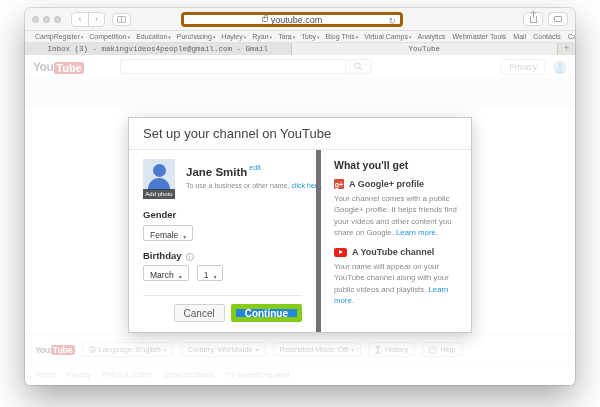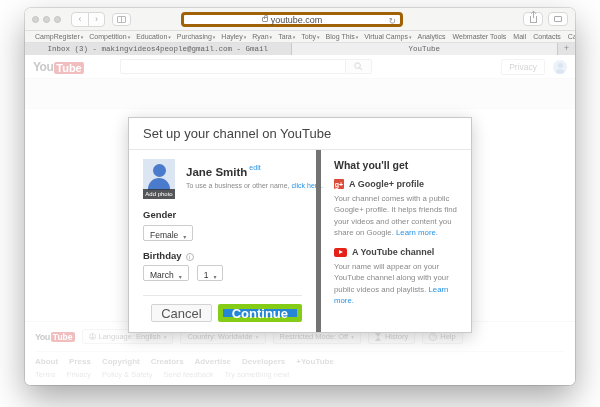--- a/index.html
+++ b/index.html
@@ -111,21 +111,21 @@
   .altname { font-size:7px; color:#8a8a8a; margin-top:2px; white-space:nowrap; }
   .altname .lnk { color:#2793e6; }
   .flabel { font-size:9.5px; font-weight:bold; color:#333; margin:8px 0 4px; display:flex; align-items:flex-end; gap:4px; }
   .infoicon { width:8px; height:8px; border-radius:50%; border:1px solid #b5b5b5; color:#a0a0a0; font-size:6px;
               display:inline-flex; align-items:center; justify-content:center; font-weight:normal; }
   .selrow { display:flex; gap:8px; }
   .selbtn { height:16px; border:1px solid #ccc; border-radius:2px; background:#fff; color:#333; font-size:8.5px;
             display:inline-flex; align-items:flex-end; gap:5px; padding:0 6px; }
   .selbtn .caret { font-size:6px; color:#777; }
   .mfooter { border-top:1px solid #e7e7e7; margin-top:14px; padding-top:8px; display:flex; justify-content:flex-end; gap:6px; }
-  .btn { height:18px; font-size:13px; border-radius:2px; display:inline-flex; align-items:center; padding:0 9px; }
+  .btn { height:18px; font-size:10px; border-radius:2px; display:inline-flex; align-items:center; padding:0 9px; }
   .btn.cancel { background:#f8f8f8; border:1px solid #d3d3d3; color:#555; }
   .btn.continue { background:#2586d7; border:5px solid #84cc16; color:#fff; font-weight:bold; }
   .perk { margin-bottom:9px; }
   .perktitle { display:flex; align-items:center; gap:5px; font-size:9px; font-weight:bold; color:#444; margin-bottom:4px; }
   .ytplay { width:13px; height:9px; background:#e62117; border-radius:2px; position:relative; flex:0 0 auto; }
   .ytplay::after { content:""; position:absolute; left:5px; top:2.5px; border-left:4px solid #fff;
                    border-top:2px solid transparent; border-bottom:2px solid transparent; }
   .gplus { width:10px; height:10px; background:#dd4b39; border-radius:1px; color:#fff; font-size:7px; font-weight:bold;
            display:inline-flex; align-items:center; justify-content:center; flex:0 0 auto; }
   .perkdesc { font-size:7.8px; color:#8a8a8a; line-height:1.45; }
@@ -297,30 +297,20 @@
           <span class="fbtn">
             <span class="hourglass"></span>
             <span>History</span>
           </span>
           <span class="fbtn">
             <span class="qcircle">?</span>
             <span>Help</span>
           </span>
         </div>
         <div class="fdivider"></div>
-        <div class="flinks r1">
-
-        <span>About</span>
-            <span>Press</span>
-            <span>Copyright</span>
-            <span>Creators</span>
-            <span>Advertise</span>
-            <span>Developers</span>
-            <span>+YouTube</span>
-          </div>
         <div class="flinks r2">
 
         <span>Terms</span>
             <span>Privacy</span>
             <span>Policy &amp; Safety</span>
             <span>Send feedback</span>
             <span>Try something new!</span>
           </div>
       </div>
 

